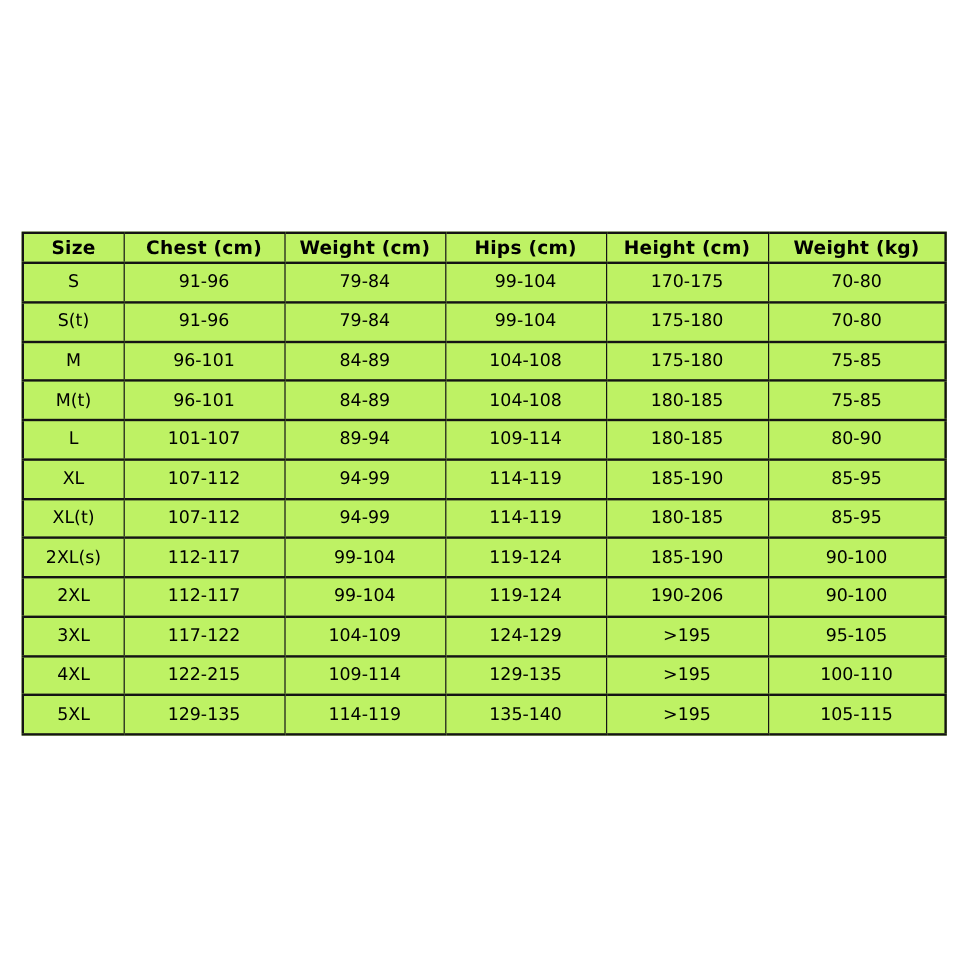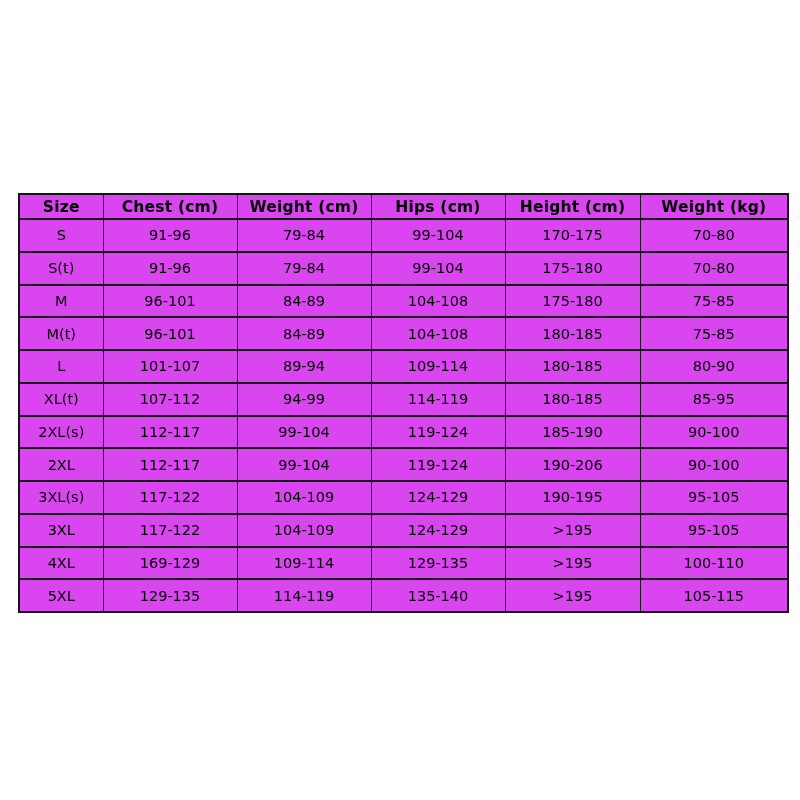--- a/index.html
+++ b/index.html
@@ -19,21 +19,21 @@
     overflow: hidden;
   }
   table.size-chart {
     position: absolute;
     left: 18px;
     top: 193px;
     width: 769px;
     height: 420px;
     border-collapse: collapse;
     table-layout: fixed;
-    background: #d946ef;
+    background: #bef264;
     border: 2px solid #141414;
   }
   table.size-chart th,
   table.size-chart td {
     border-left: 1px solid #141414;
     border-right: 1px solid #141414;
     border-top: 2px solid #141414;
     border-bottom: 2px solid #141414;
     text-align: center;
     vertical-align: middle;
@@ -111,20 +111,28 @@
         </tr>
         <tr>
           <td>L</td>
           <td>101-107</td>
           <td>89-94</td>
           <td>109-114</td>
           <td>180-185</td>
           <td>80-90</td>
         </tr>
         <tr>
+          <td>XL</td>
+          <td>107-112</td>
+          <td>94-99</td>
+          <td>114-119</td>
+          <td>185-190</td>
+          <td>85-95</td>
+        </tr>
+        <tr>
           <td>XL(t)</td>
           <td>107-112</td>
           <td>94-99</td>
           <td>114-119</td>
           <td>180-185</td>
           <td>85-95</td>
         </tr>
         <tr>
           <td>2XL(s)</td>
           <td>112-117</td>
@@ -135,38 +143,30 @@
         </tr>
         <tr>
           <td>2XL</td>
           <td>112-117</td>
           <td>99-104</td>
           <td>119-124</td>
           <td>190-206</td>
           <td>90-100</td>
         </tr>
         <tr>
-          <td>3XL(s)</td>
-          <td>117-122</td>
-          <td>104-109</td>
-          <td>124-129</td>
-          <td>190-195</td>
-          <td>95-105</td>
-        </tr>
-        <tr>
           <td>3XL</td>
           <td>117-122</td>
           <td>104-109</td>
           <td>124-129</td>
           <td>&gt;195</td>
           <td>95-105</td>
         </tr>
         <tr>
           <td>4XL</td>
-          <td>169-129</td>
+          <td>122-215</td>
           <td>109-114</td>
           <td>129-135</td>
           <td>&gt;195</td>
           <td>100-110</td>
         </tr>
         <tr>
           <td>5XL</td>
           <td>129-135</td>
           <td>114-119</td>
           <td>135-140</td>

